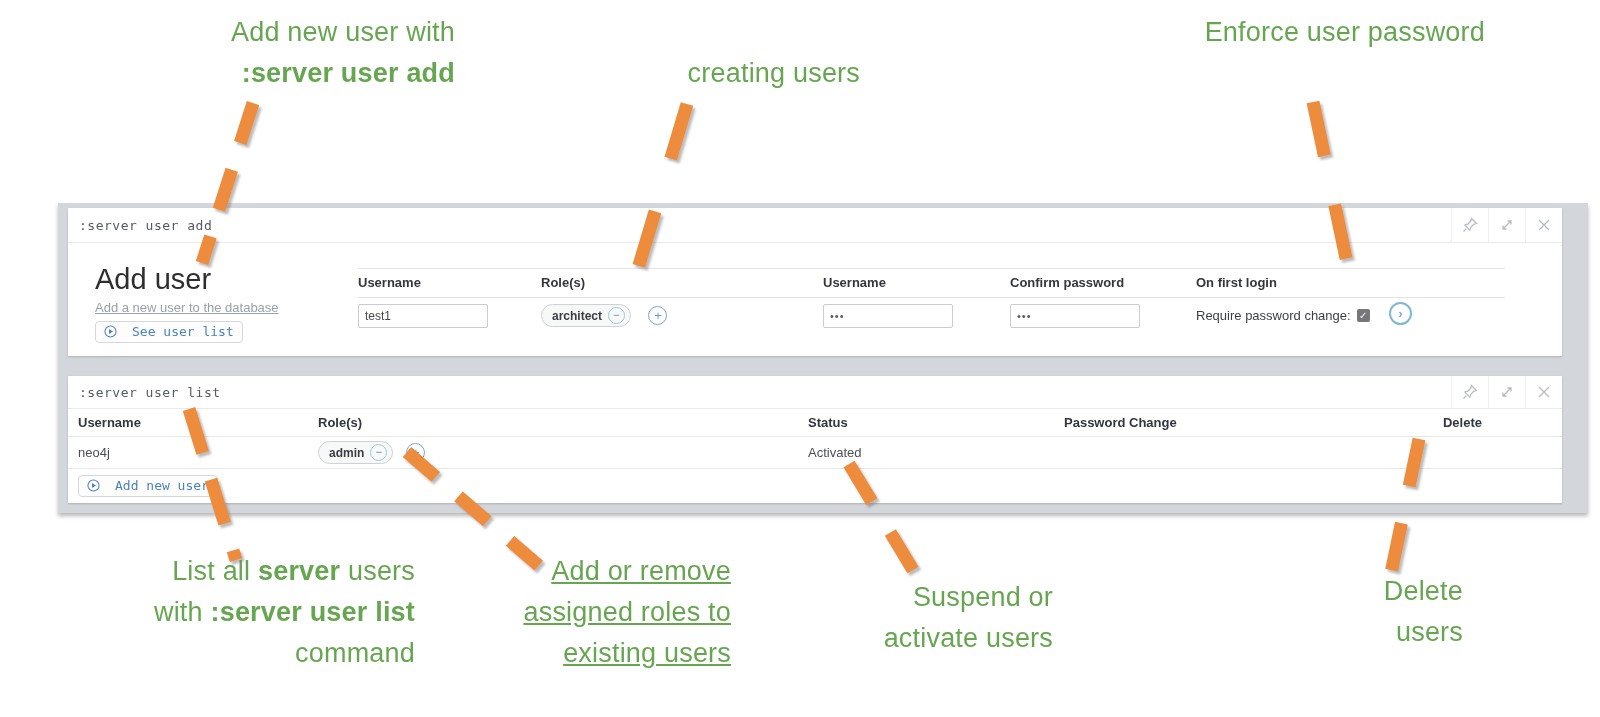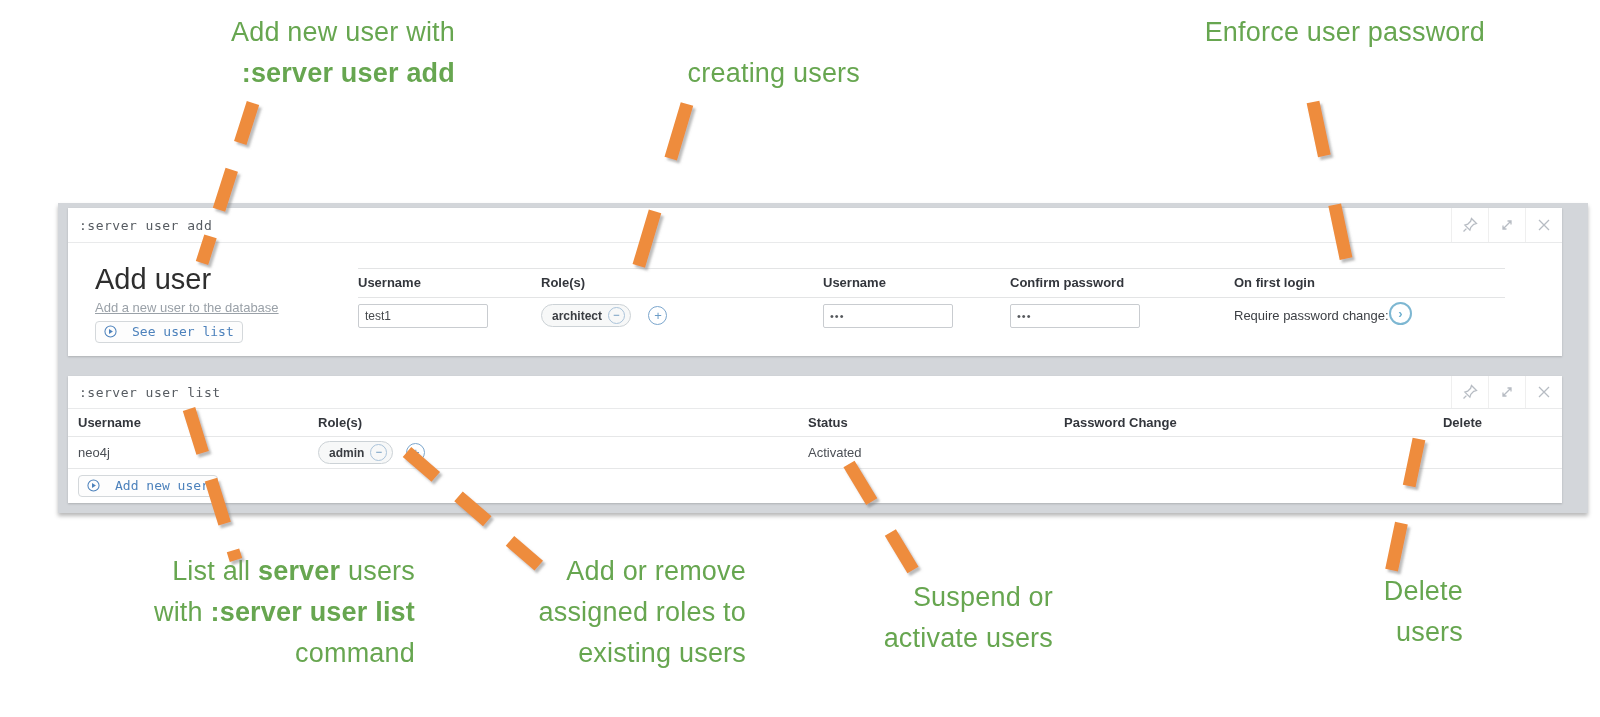--- a/index.html
+++ b/index.html
@@ -7,21 +7,21 @@
          font-family:"Liberation Sans",sans-serif;}
 
   
   .annotation{position:absolute;font-size:27px;line-height:41px;text-align:right;
               color:#67a650;letter-spacing:0.2px;}
   .annotation .b{font-weight:bold;}
   #ann-add-user{left:95px;top:12px;width:360px;}
   #ann-assign-roles{left:530px;top:12px;width:330px;}
   #ann-enforce-password{left:1085px;top:12px;width:400px;}
   #ann-list-users{left:40px;top:551px;width:375px;}
-  #ann-add-remove-roles{left:416px;top:551px;width:330px;}
+  #ann-add-remove-roles{left:401px;top:551px;width:330px;text-decoration:underline;}
   #ann-suspend-activate{left:763px;top:577px;width:290px;}
   #ann-delete-users{left:1248px;top:571px;width:215px;}
 
   
   .backdrop{position:absolute;left:58px;top:203px;width:1530px;height:310px;
             background:#d3d6da;box-shadow:0 3px 4px rgba(0,0,0,0.28);}
   .frame{position:absolute;left:10px;width:1494px;background:#fff;
          box-shadow:0 1px 2px rgba(0,0,0,0.18);}
   #frame-add{top:5px;height:148px;}
   #frame-list{top:173px;height:127px;}
@@ -44,21 +44,21 @@
   .btn-play{margin-top:6px;display:inline-flex;align-items:center;gap:15px;
             border:1px solid #d4d8db;border-radius:4px;padding:2px 8px 3px;background:#fdfdfd;
             font-family:"DejaVu Sans Mono","Liberation Mono",monospace;font-size:13px;
             color:#4d82bc;cursor:pointer;}
   .btn-play svg{flex:0 0 auto;}
 
   .add-form{position:absolute;left:290px;top:25px;right:57px;border-top:1px solid #e3e4e5;}
   .form-headers{display:flex;border-bottom:1px solid #e3e4e5;padding:6px 0 7px;
                 font-size:13px;font-weight:bold;color:#33363c;}
   .form-inputs{display:flex;padding-top:6px;position:relative;align-items:flex-start;}
-  .fc1{width:183px;} .fc2{width:282px;} .fc3{width:187px;} .fc4{width:186px;} .fc5{flex:1;margin-left:38px;}
+  .fc1{width:183px;} .fc2{width:282px;} .fc3{width:187px;} .fc4{width:186px;} .fc5{flex:1;}
   input.txt{width:116px;height:18px;border:1px solid #c9ccd0;border-radius:2px;
             font-size:12px;color:#46494d;padding:2px 6px;font-family:"Liberation Sans",sans-serif;}
   input.pwd{font-size:11px;letter-spacing:1px;color:#55585c;}
 
   .pill{display:inline-flex;align-items:center;gap:6px;border:1px solid #ccd2d6;
         background:#f7f8f8;border-radius:12px;padding:2px 5px 2px 10px;font-size:12px;
         font-weight:bold;color:#3a3d42;}
   .circle-minus{width:15px;height:15px;border:1px solid #aac3da;border-radius:50%;
         color:#8fb0cd;display:flex;align-items:center;justify-content:center;
         font-size:11px;line-height:1;cursor:pointer;}

